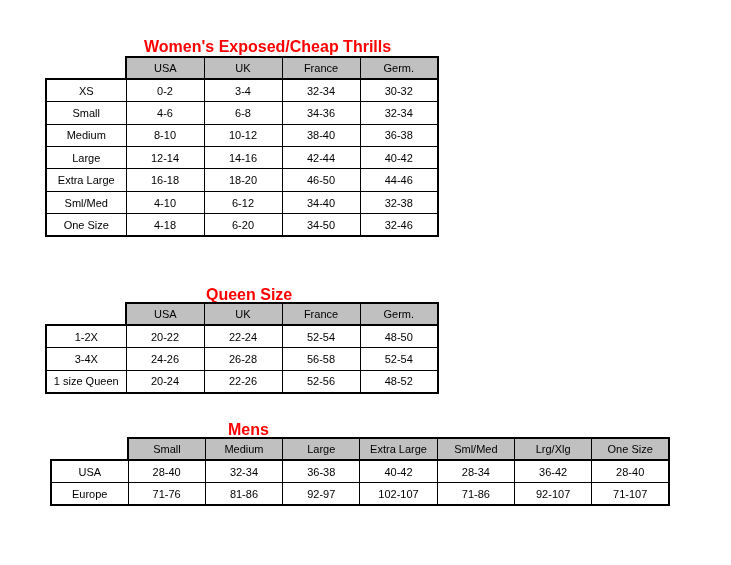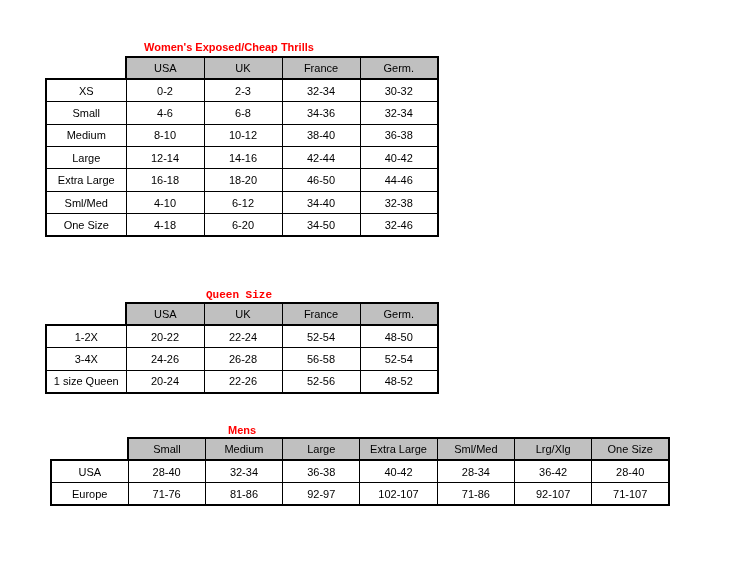--- a/index.html
+++ b/index.html
@@ -14,28 +14,28 @@
     position: relative;
     width: 731px;
     height: 565px;
     background: var(--page-bg);
     font-family: "Liberation Sans", sans-serif;
     overflow: hidden;
   }
   .table-title {
     position: absolute;
     font-family: "Liberation Sans", sans-serif;
-    font-size: 11px;
+    font-size: 16px;
     font-weight: bold;
     color: var(--title-color);
     white-space: nowrap;
     line-height: 14px;
   }
   #title-0 { left: 144px; top: 40px; }
-  #title-1 { left: 206px; top: 288px; font-family: Liberation Mono, monospace; }
+  #title-1 { left: 206px; top: 288px; }
   #title-2 { left: 218px; top: 423px; margin-left: 10px; }
 
   table.sizetable {
     position: absolute;
     border-collapse: collapse;
     table-layout: fixed;
     background: transparent;
   }
   #size-table-0 { left: 45px; top: 56px; }
   #size-table-1 { left: 45px; top: 302px; }
@@ -90,21 +90,21 @@
           <th>USA</th>
           <th>UK</th>
           <th>France</th>
           <th>Germ.</th>
         </tr>
       </thead>
       <tbody>
         <tr>
           <th>XS</th>
           <td>0-2</td>
-          <td>2-3</td>
+          <td>3-4</td>
           <td>32-34</td>
           <td>30-32</td>
         </tr>
         <tr>
           <th>Small</th>
           <td>4-6</td>
           <td>6-8</td>
           <td>34-36</td>
           <td>32-34</td>
         </tr>

